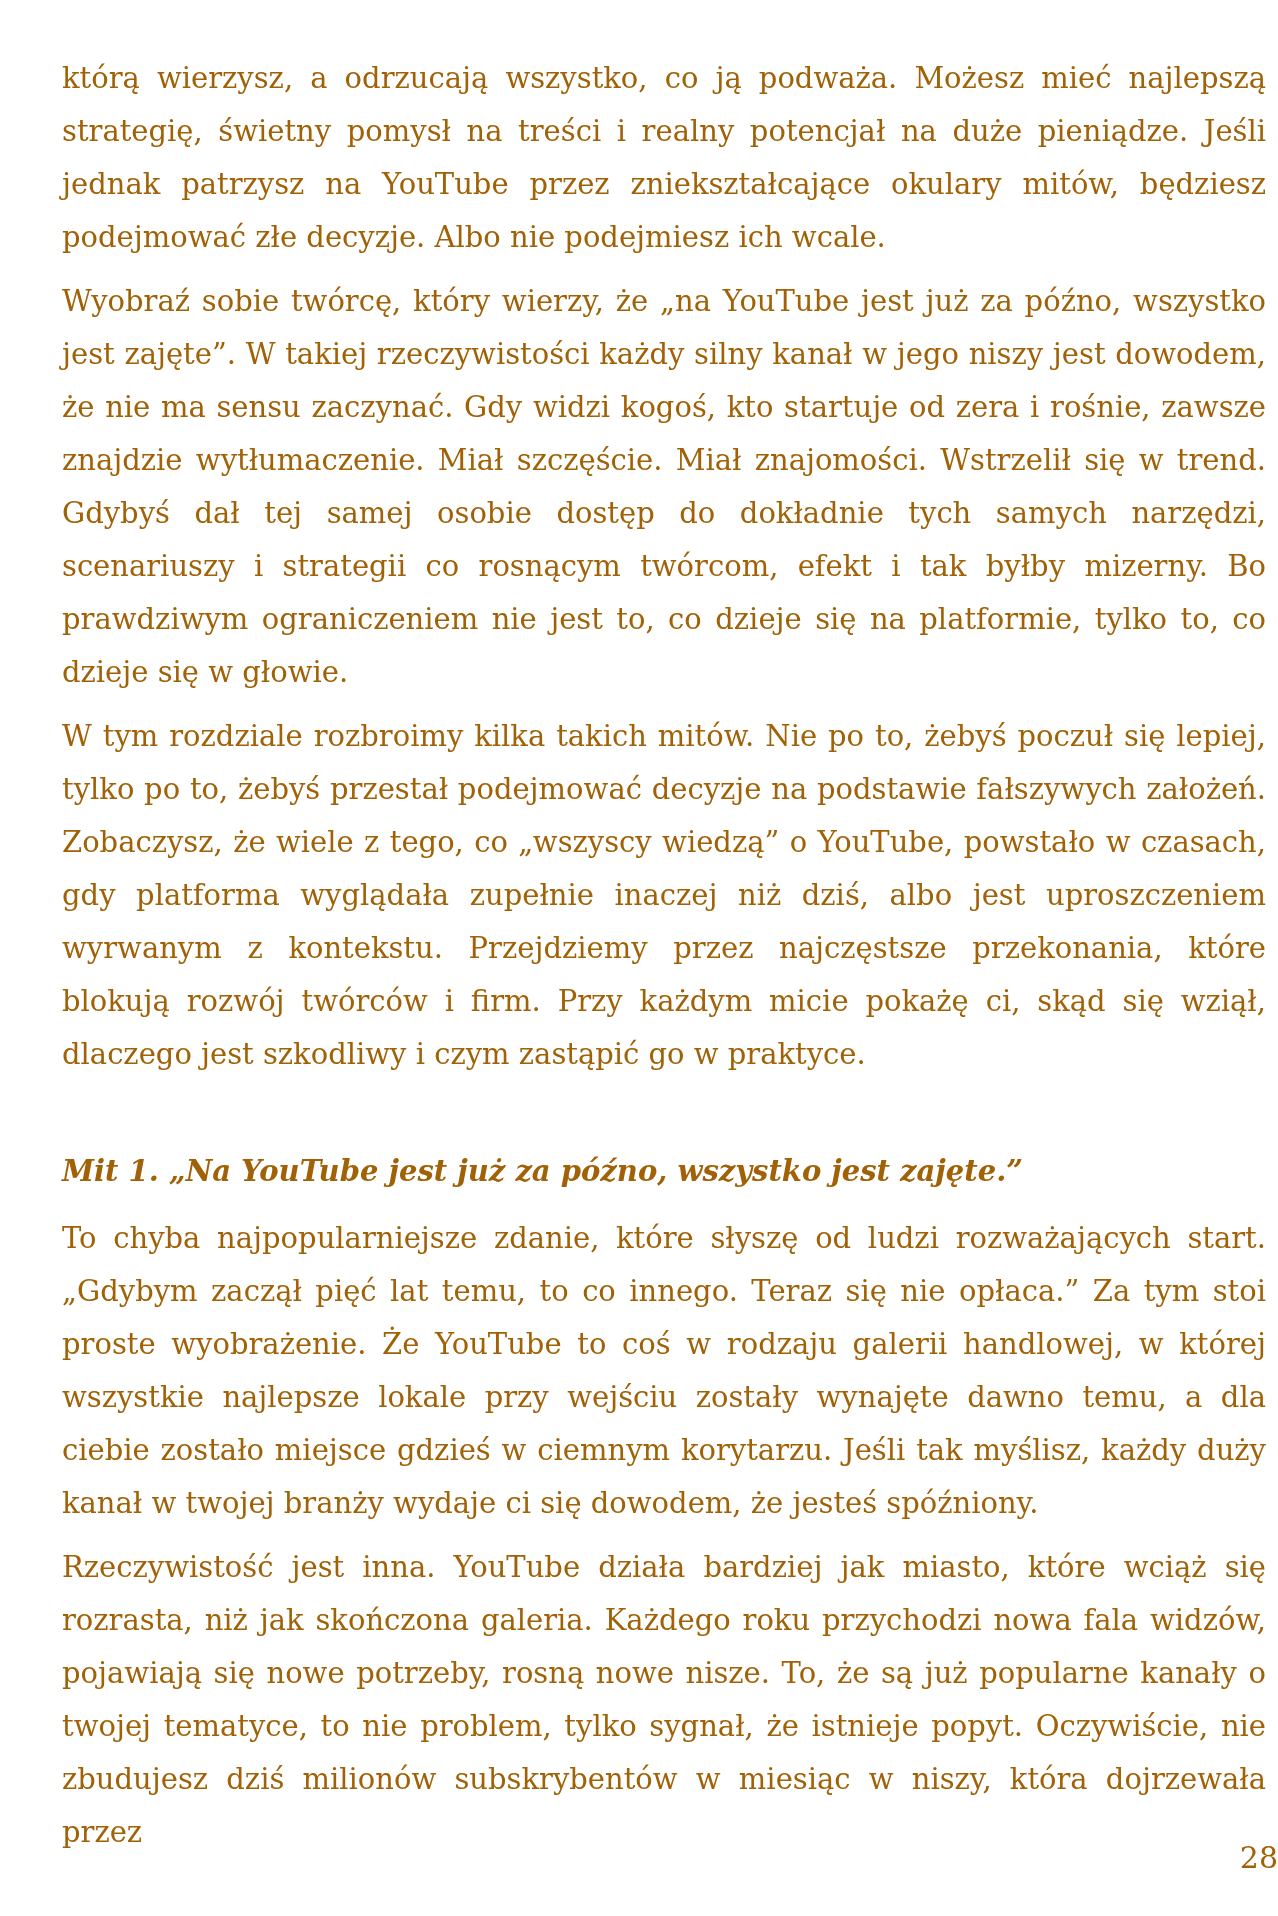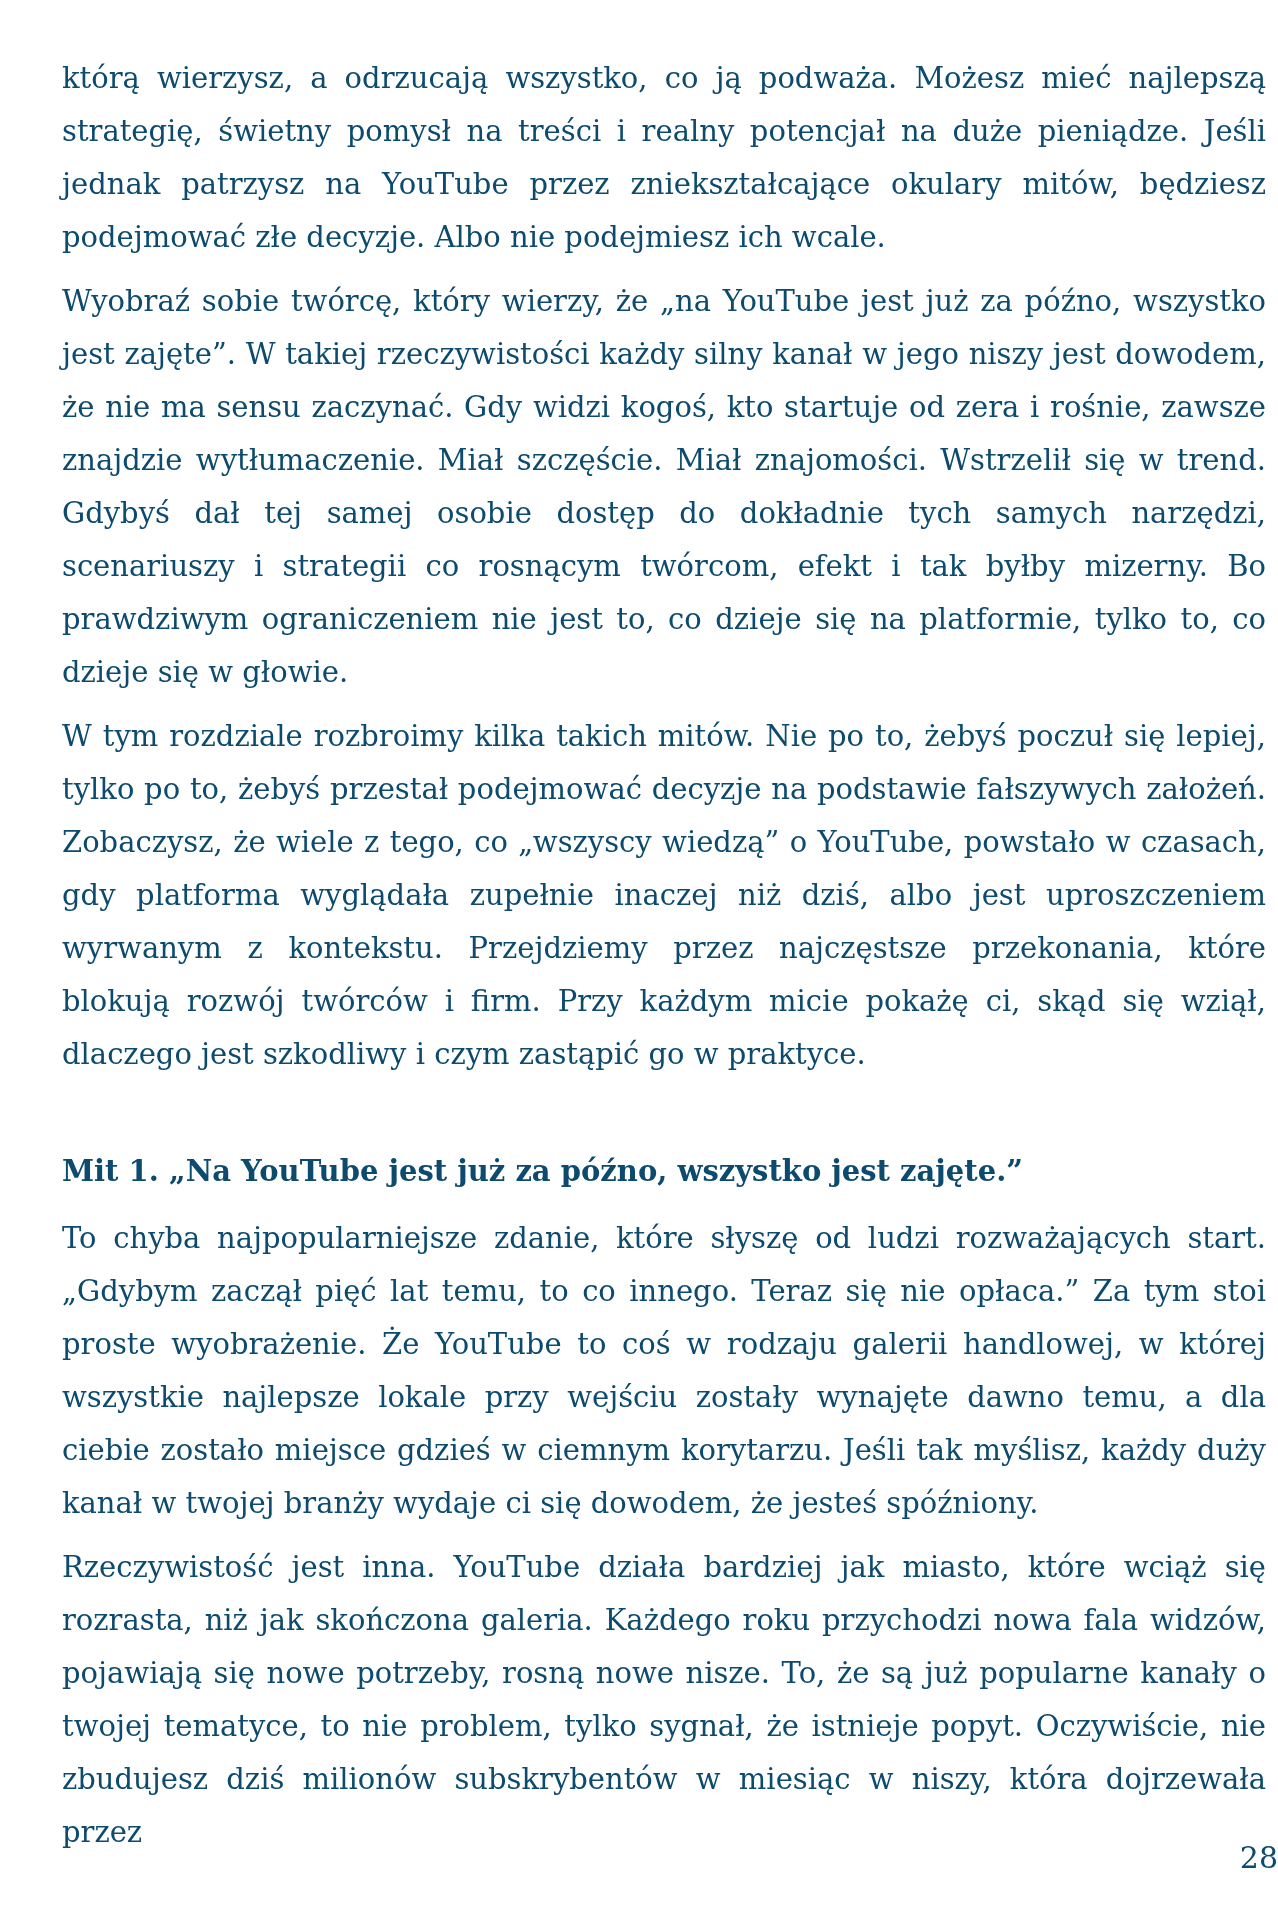--- a/index.html
+++ b/index.html
@@ -5,21 +5,21 @@
   html, body {
     margin: 0;
     padding: 0;
     background: #ffffff;
   }
   .page {
     position: relative;
     width: 1278px;
     height: 1916px;
     background: #ffffff;
-    color: #0c4a6e;
+    color: #a16207;
     font-family: "DejaVu Serif", "Liberation Serif", serif;
     overflow: hidden;
   }
   .content {
     position: absolute;
     left: 62px;
     top: 52px;
     width: 1204px;
   }
   .content p {
@@ -28,20 +28,21 @@
     line-height: 53px;
     text-align: justify;
     hyphens: none;
   }
   .content h2 {
     margin: 64px 0 14px 0;
     font-size: 29px;
     line-height: 53px;
     font-weight: bold;
     text-align: left;
+    font-style: italic;
   }
   .page-number {
     position: absolute;
     left: 0;
     bottom: 40px;
     width: 100%;
     text-align: right;
     font-size: 30px;
     line-height: 36px;
   }

